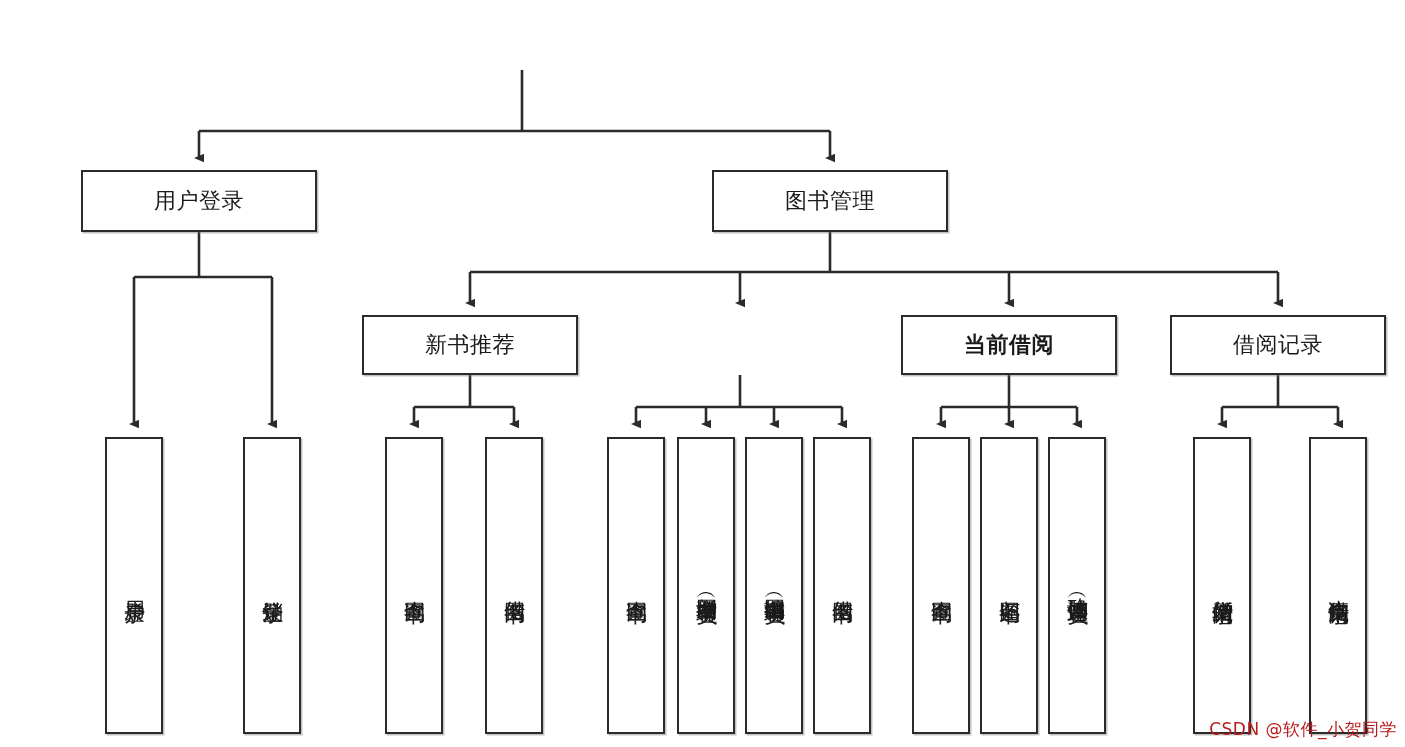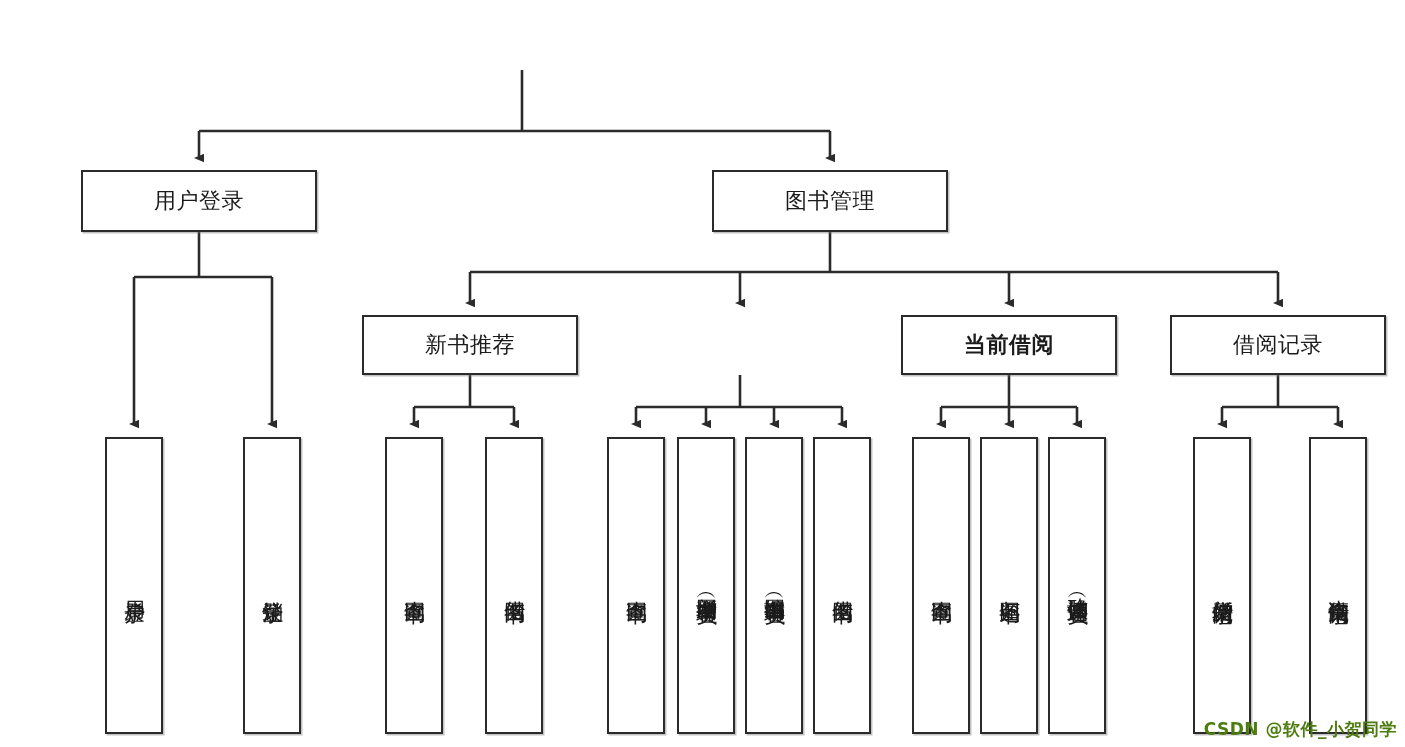--- a/index.html
+++ b/index.html
@@ -56,25 +56,24 @@
     line-height: 1.30;
     letter-spacing: 1px;
     white-space: nowrap;
     max-height: 100%;
   }
   .watermark {
     position: absolute;
     right: 8px;
     bottom: 6px;
     font-size: 17px;
-    color: #4d7c0f;
+    color: #b91c1c;
     letter-spacing: 0.5px;
     white-space: nowrap;
     user-select: none;
-    font-weight: bold;
   }
 </style>
 </head>
 <body>
 
 <div id="canvas">
 
   <svg id="edges" viewBox="0 0 1405 747" width="1405" height="747" xmlns="http://www.w3.org/2000/svg">
     <defs>
       <marker id="arrow" markerWidth="10" markerHeight="10" refX="4.2" refY="5" orient="auto" markerUnits="userSpaceOnUse">

